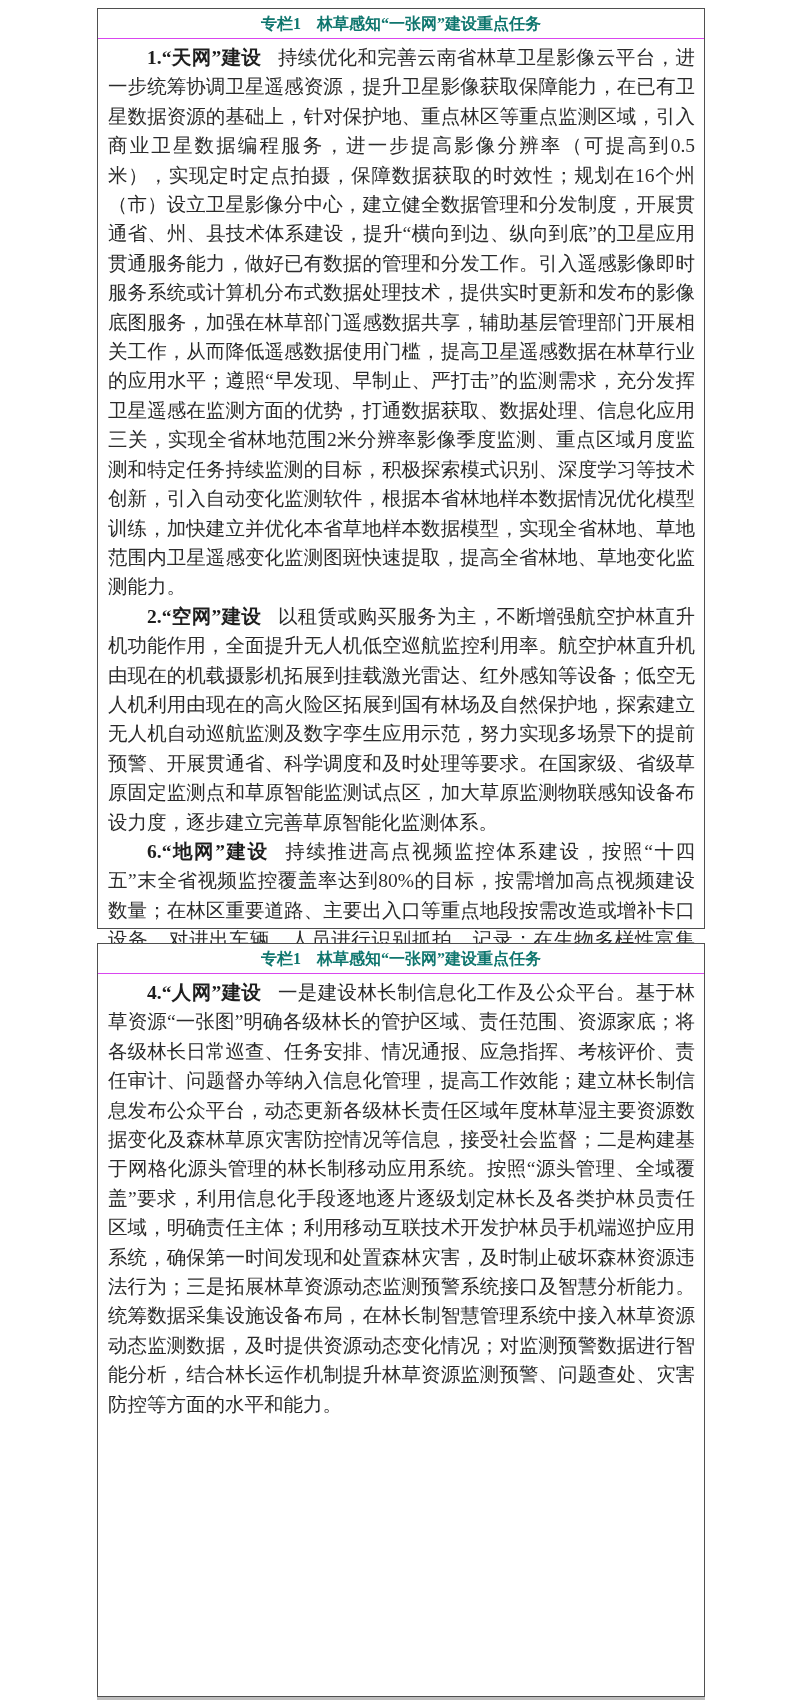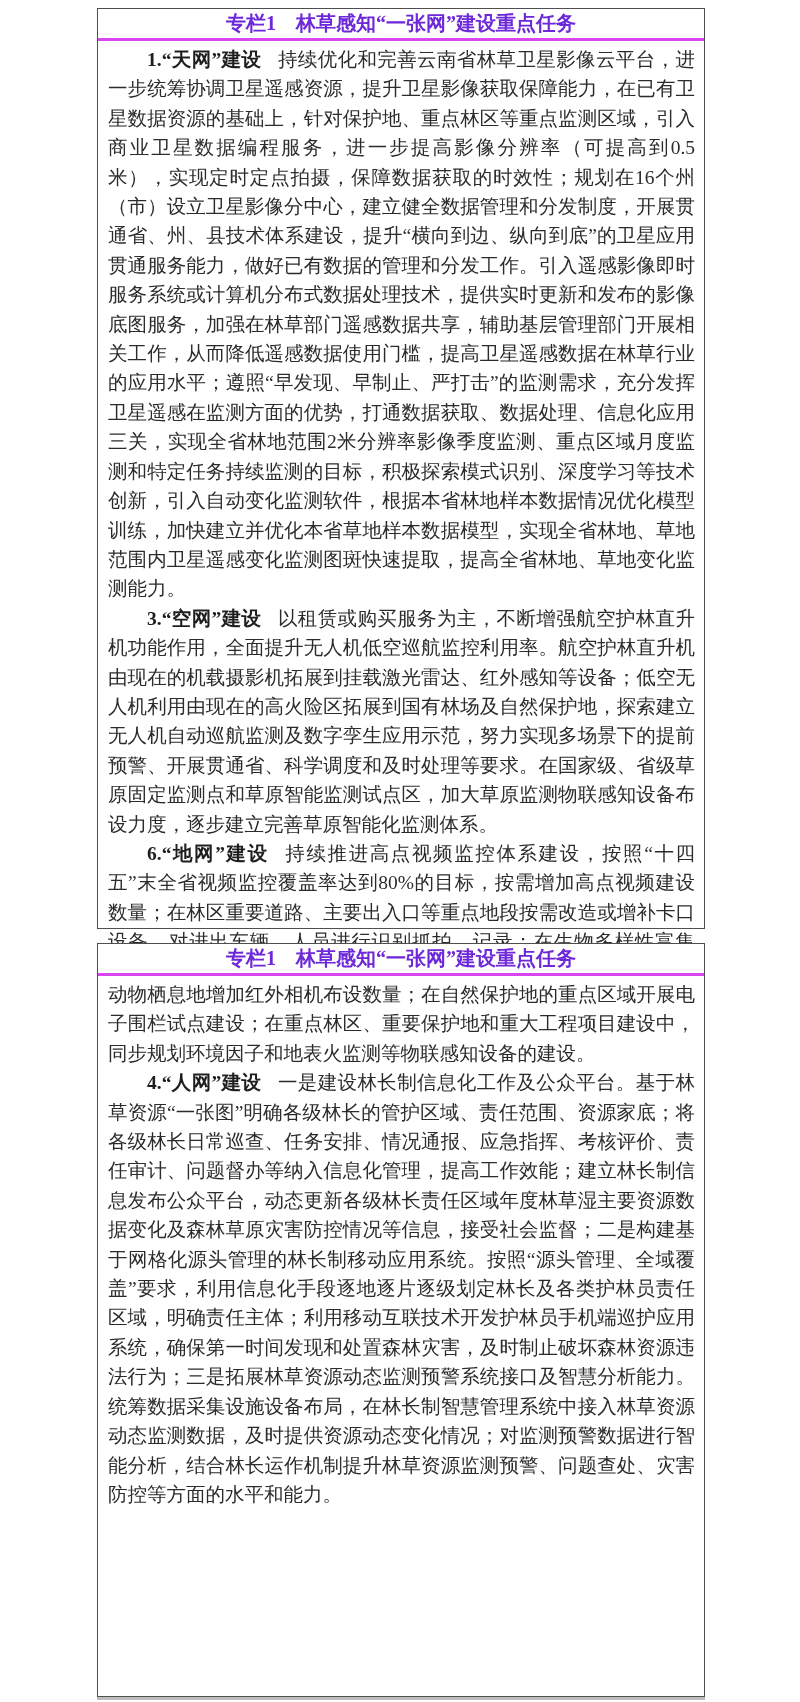--- a/index.html
+++ b/index.html
@@ -27,25 +27,25 @@
     height: 921px;
   }
   .panel-2 {
     top: 943px;
     height: 754px;
     box-shadow: 0 3px 0 #bdbdbd;
   }
   .panel-title {
     height: 29px;
     line-height: 29px;
-    border-bottom: 3px solid #d946ef;
+    border-bottom: 1px solid #d946ef;
     text-align: center;
     font-weight: bold;
-    font-size: 20px;
-    color: #6d28d9;
+    font-size: 16px;
+    color: #0f766e;
     overflow: hidden;
     white-space: nowrap;
   }
   .panel-body {
     padding: 4px 9px 0 10px;
     font-size: 19.5px;
     line-height: 29.4px;
     text-align: justify;
     text-justify: inter-ideograph;
   }
@@ -62,24 +62,23 @@
     margin-right: 0.85em;
   }
 </style>
 </head>
 <body>
 
 <div class="panel panel-1">
   <div class="panel-title">专栏1　林草感知“一张网”建设重点任务</div>
   <div class="panel-body">
     <p class="para"><span class="lead">1.“天网”建设</span><span>持续优化和完善云南省林草卫星影像云平台，进一步统筹协调卫星遥感资源，提升卫星影像获取保障能力，在已有卫星数据资源的基础上，针对保护地、重点林区等重点监测区域，引入商业卫星数据编程服务，进一步提高影像分辨率（可提高到0.5米），实现定时定点拍摄，保障数据获取的时效性；规划在16个州（市）设立卫星影像分中心，建立健全数据管理和分发制度，开展贯通省、州、县技术体系建设，提升“横向到边、纵向到底”的卫星应用贯通服务能力，做好已有数据的管理和分发工作。引入遥感影像即时服务系统或计算机分布式数据处理技术，提供实时更新和发布的影像底图服务，加强在林草部门遥感数据共享，辅助基层管理部门开展相关工作，从而降低遥感数据使用门槛，提高卫星遥感数据在林草行业的应用水平；遵照“早发现、早制止、严打击”的监测需求，充分发挥卫星遥感在监测方面的优势，打通数据获取、数据处理、信息化应用三关，实现全省林地范围2米分辨率影像季度监测、重点区域月度监测和特定任务持续监测的目标，积极探索模式识别、深度学习等技术创新，引入自动变化监测软件，根据本省林地样本数据情况优化模型训练，加快建立并优化本省草地样本数据模型，实现全省林地、草地范围内卫星遥感变化监测图斑快速提取，提高全省林地、草地变化监测能力。</span></p>
-    <p class="para"><span class="lead">3.“空网”建设</span><span>以租赁或购买服务为主，不断增强航空护林直升机功能作用，全面提升无人机低空巡航监控利用率。航空护林直升机由现在的机载摄影机拓展到挂载激光雷达、红外感知等设备；低空无人机利用由现在的高火险区拓展到国有林场及自然保护地，探索建立无人机自动巡航监测及数字孪生应用示范，努力实现多场景下的提前预警、开展贯通省、科学调度和及时处理等要求。在国家级、省级草原固定监测点和草原智能监测试点区，加大草原监测物联感知设备布设力度，逐步建立完善草原智能化监测体系。</span></p>
+    <p class="para"><span class="lead">2.“空网”建设</span><span>以租赁或购买服务为主，不断增强航空护林直升机功能作用，全面提升无人机低空巡航监控利用率。航空护林直升机由现在的机载摄影机拓展到挂载激光雷达、红外感知等设备；低空无人机利用由现在的高火险区拓展到国有林场及自然保护地，探索建立无人机自动巡航监测及数字孪生应用示范，努力实现多场景下的提前预警、开展贯通省、科学调度和及时处理等要求。在国家级、省级草原固定监测点和草原智能监测试点区，加大草原监测物联感知设备布设力度，逐步建立完善草原智能化监测体系。</span></p>
     <p class="para"><span class="lead">6.“地网”建设</span><span>持续推进高点视频监控体系建设，按照“十四五”末全省视频监控覆盖率达到80%的目标，按需增加高点视频建设数量；在林区重要道路、主要出入口等重点地段按需改造或增补卡口设备，对进出车辆、人员进行识别抓拍、记录；在生物多样性富集区、主要保护</span></p>
   </div>
 </div>
 
 <div class="panel panel-2">
   <div class="panel-title">专栏1　林草感知“一张网”建设重点任务</div>
   <div class="panel-body">
-    <p class="para continuation"><span>动物栖息地增加红外相机布设数量；在自然保护地的重点区域开展电子围栏试点建设；在重点林区、重要保护地和重大工程项目建设中，同步规划环境因子和地表火监测等物联感知设备的建设。</span></p>
     <p class="para"><span class="lead">4.“人网”建设</span><span>一是建设林长制信息化工作及公众平台。基于林草资源“一张图”明确各级林长的管护区域、责任范围、资源家底；将各级林长日常巡查、任务安排、情况通报、应急指挥、考核评价、责任审计、问题督办等纳入信息化管理，提高工作效能；建立林长制信息发布公众平台，动态更新各级林长责任区域年度林草湿主要资源数据变化及森林草原灾害防控情况等信息，接受社会监督；二是构建基于网格化源头管理的林长制移动应用系统。按照“源头管理、全域覆盖”要求，利用信息化手段逐地逐片逐级划定林长及各类护林员责任区域，明确责任主体；利用移动互联技术开发护林员手机端巡护应用系统，确保第一时间发现和处置森林灾害，及时制止破坏森林资源违法行为；三是拓展林草资源动态监测预警系统接口及智慧分析能力。统筹数据采集设施设备布局，在林长制智慧管理系统中接入林草资源动态监测数据，及时提供资源动态变化情况；对监测预警数据进行智能分析，结合林长运作机制提升林草资源监测预警、问题查处、灾害防控等方面的水平和能力。</span></p>
   </div>
 </div>
 
 </body></html>

